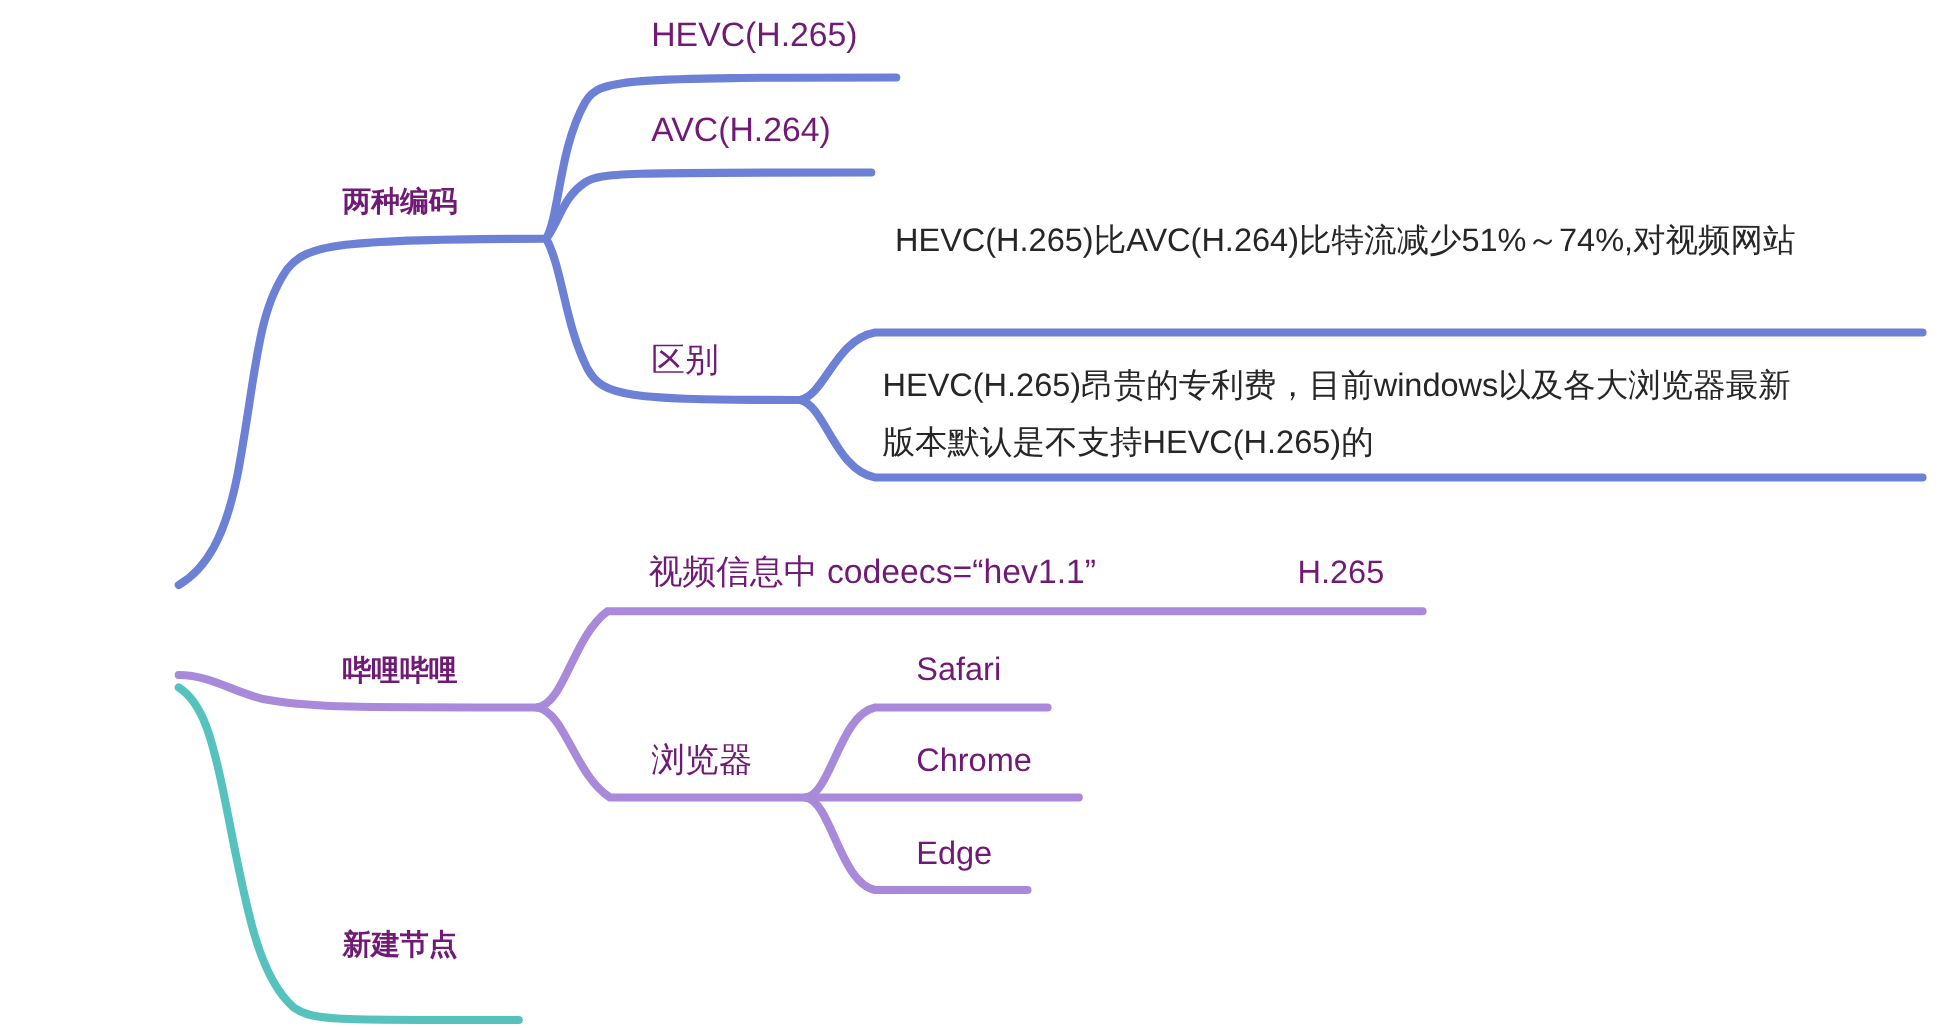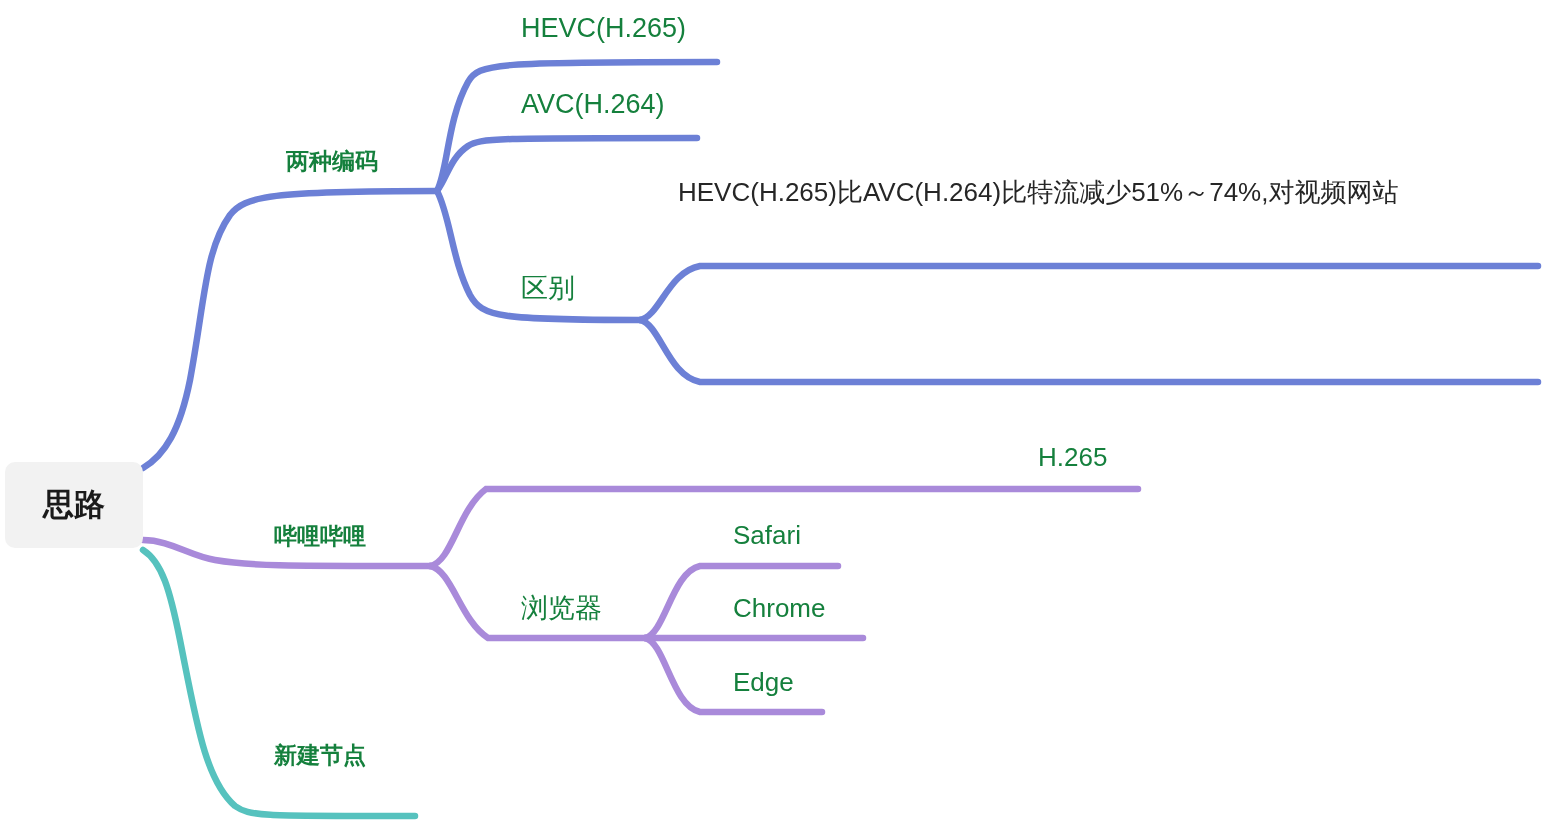--- a/index.html
+++ b/index.html
@@ -20,21 +20,21 @@
   }
   #edge-layer {
     position: absolute;
     left: 0;
     top: 0;
     width: 1550px;
     height: 822px;
   }
   .node-label {
     position: absolute;
-    color: #15803d;
+    color: #701a75;
     white-space: nowrap;
     line-height: 1.0;
   }
   .node-root {
     position: absolute;
     background: #f2f2f2;
     border-radius: 10px;
     display: flex;
     align-items: center;
     justify-content: center;
@@ -89,25 +89,22 @@
 
     <path d="M 645 638 C 665 634 672 572 700 566 L 838 566" fill="none" stroke="#a98ada" stroke-width="6.5" stroke-linecap="round"></path>
 
     <path d="M 645 638 L 863 638" fill="none" stroke="#a98ada" stroke-width="6.5" stroke-linecap="round"></path>
 
     <path d="M 645 638 C 665 642 672 706 700 712 L 822 712" fill="none" stroke="#a98ada" stroke-width="6.5" stroke-linecap="round"></path>
 
     <path d="M 143 550 C 162 562 170 590 180 640 C 196 720 205 780 235 806 C 250 817 270 816 415 816" fill="none" stroke="#56c2be" stroke-width="6.5" stroke-linecap="round"></path>
   </svg>
 
-  <div class="node-root" style="left:5px; top:462px; width:138px; height:86px; font-size:31px;">
-    <span>思路</span>
-  </div>
 
-  <div class="node-label lvl1" style="left:286px; top:150px;">
+  <div class="node-label lvl1" style="left:274px; top:150px;">
     <span>两种编码</span>
   </div>
 
   <div class="node-label lvl1" style="left:274px; top:525px;">
     <span>哔哩哔哩</span>
   </div>
 
   <div class="node-label lvl1" style="left:274px; top:744px;">
     <span>新建节点</span>
   </div>
@@ -117,25 +114,32 @@
   </div>
 
   <div class="node-label lvl2" style="left:521px; top:91px;">
     <span>AVC(H.264)</span>
   </div>
 
   <div class="node-label lvl2" style="left:521px; top:275px;text-align:right;">
     <span>区别</span>
   </div>
 
-  <div class="para" style="left:678px; top:170px;">
+  <div class="para" style="left:716px; top:170px;">
     <div>HEVC(H.265)比AVC(H.264)比特流减少51%～74%,对视频网站</div>
   </div>
 
+  <div class="para" style="left:706px; top:286px;">
+    <div>HEVC(H.265)昂贵的专利费，目前windows以及各大浏览器最新</div>
+    <div>版本默认是不支持HEVC(H.265)的</div>
+  </div>
 
+  <div class="node-label lvl2" style="left:519px; top:444px;">
+    <span>视频信息中 codeecs=“hev1.1”</span>
+  </div>
 
   <div class="node-label lvl3" style="left:1038px; top:444px;">
     <span>H.265</span>
   </div>
 
   <div class="node-label lvl2" style="left:521px; top:595px;">
     <span>浏览器</span>
   </div>
 
   <div class="node-label lvl3" style="left:733px; top:522px;">

